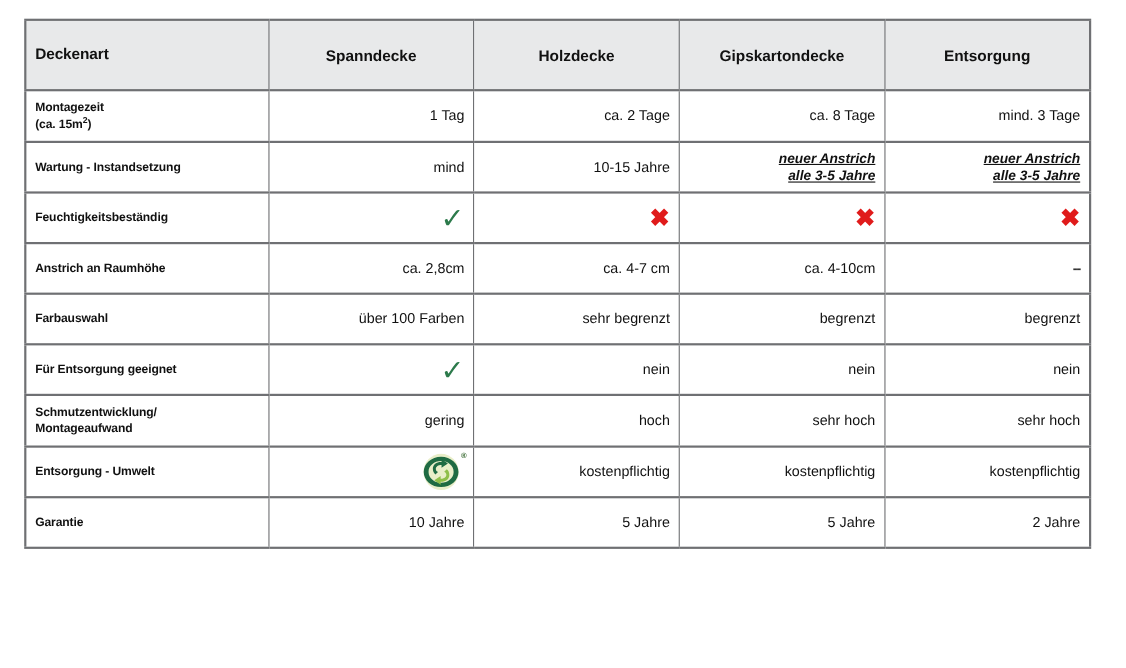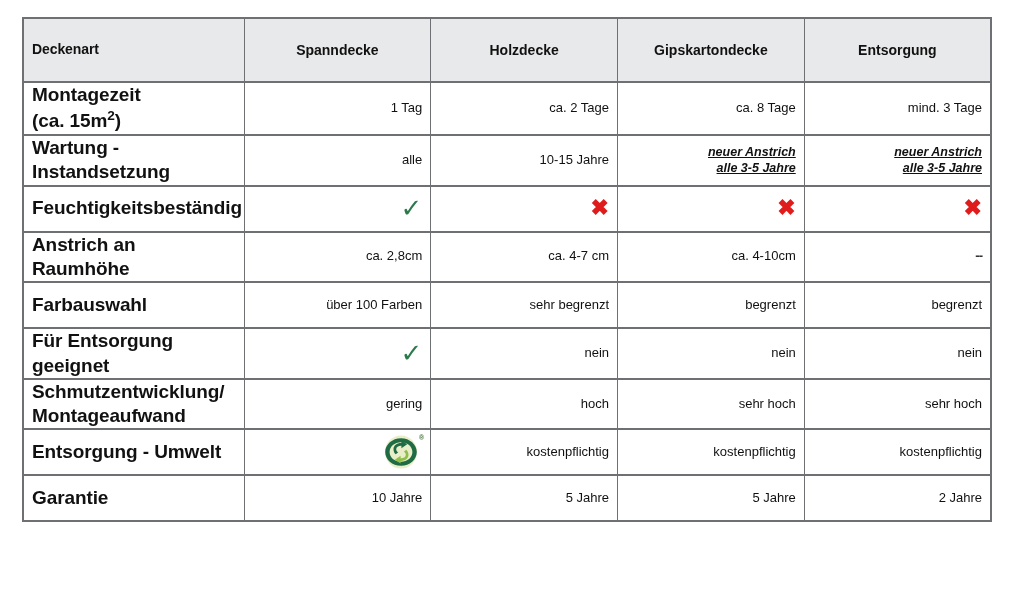--- a/index.html
+++ b/index.html
@@ -46,21 +46,21 @@
     padding: 0 8px;
     vertical-align: middle;
     color: #111111;
     background: #ffffff;
   }
 
   
   td.label {
     background: #e8e9ea;
     font-weight: bold;
-    font-size: 19px;
+    font-size: 11px;
     text-align: left;
     line-height: 1.28;
     letter-spacing: -0.1px;
     padding-left: 12px;
   }
 
   
   tr.head td {
     background: #e8e9ea;
     font-weight: bold;
@@ -153,21 +153,21 @@
           </tr>
           <tr class="r2">
             <td class="label">Montagezeit<br>(ca. 15m<span class="sup">2</span>)</td>
             <td class="val"><span>1 Tag</span></td>
             <td class="val"><span>ca. 2 Tage</span></td>
             <td class="val"><span>ca. 8 Tage</span></td>
             <td class="val"><span>mind. 3 Tage</span></td>
           </tr>
           <tr class="r">
             <td class="label">Wartung - Instandsetzung</td>
-            <td class="val"><span>alle</span></td>
+            <td class="val"><span>mind</span></td>
             <td class="val"><span>10-15 Jahre</span></td>
             <td class="val italic"><span>neuer Anstrich</span><br><span>alle 3-5 Jahre</span></td>
             <td class="val italic"><span>neuer Anstrich</span><br><span>alle  3-5 Jahre</span></td>
           </tr>
           <tr class="r">
             <td class="label">Feuchtigkeitsbeständig</td>
             <td class="val"><span class="mark-check">✓</span></td>
             <td class="val"><span class="mark-cross">✖</span></td>
             <td class="val"><span class="mark-cross">✖</span></td>
             <td class="val"><span class="mark-cross">✖</span></td>

